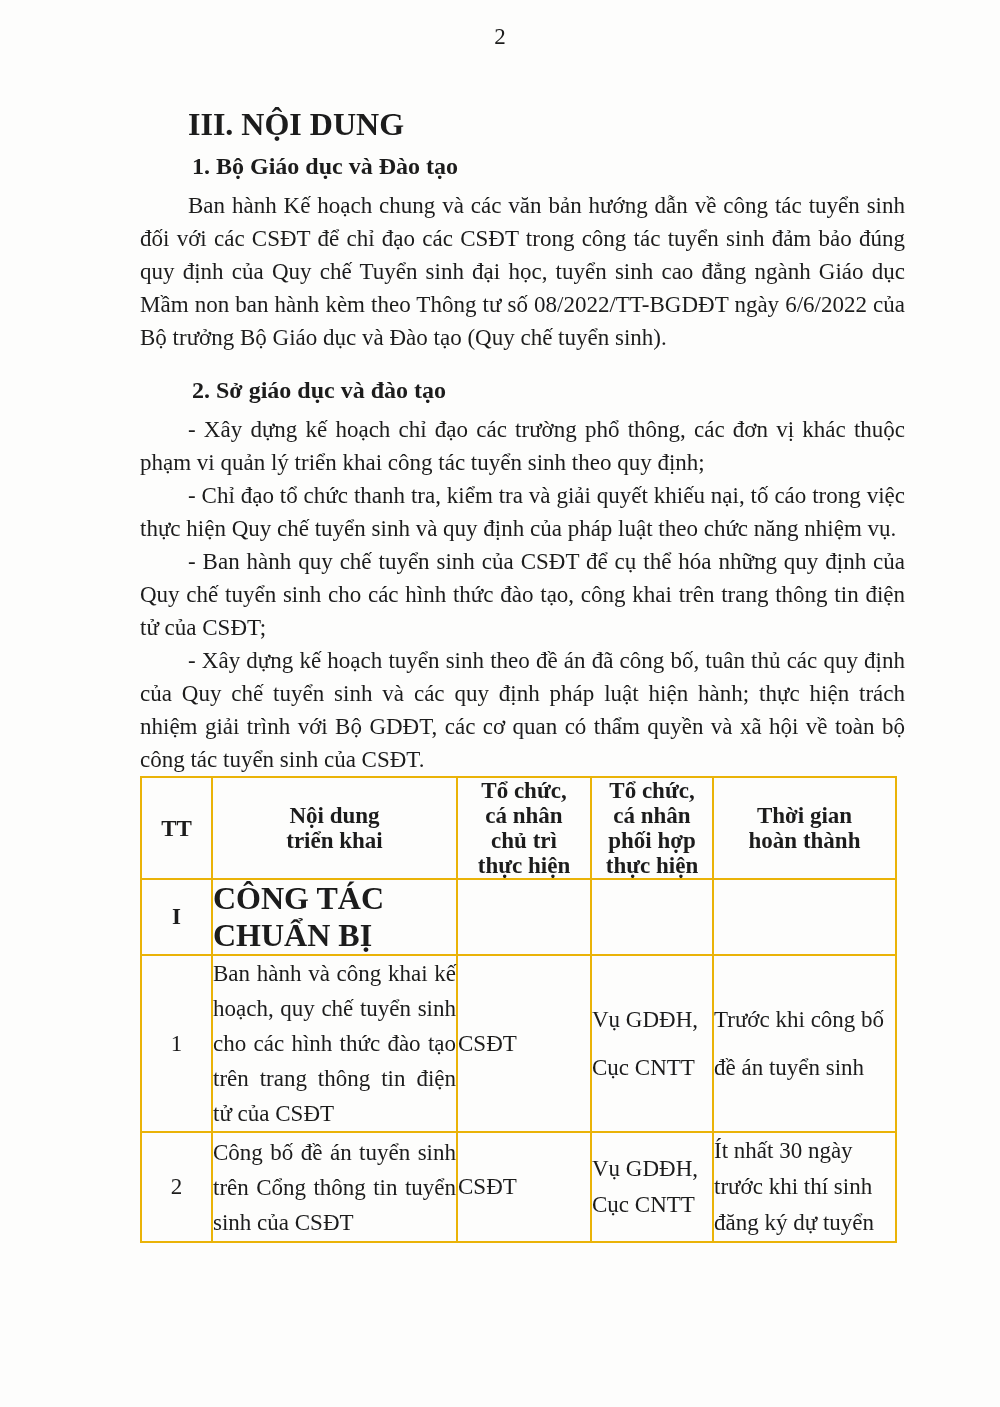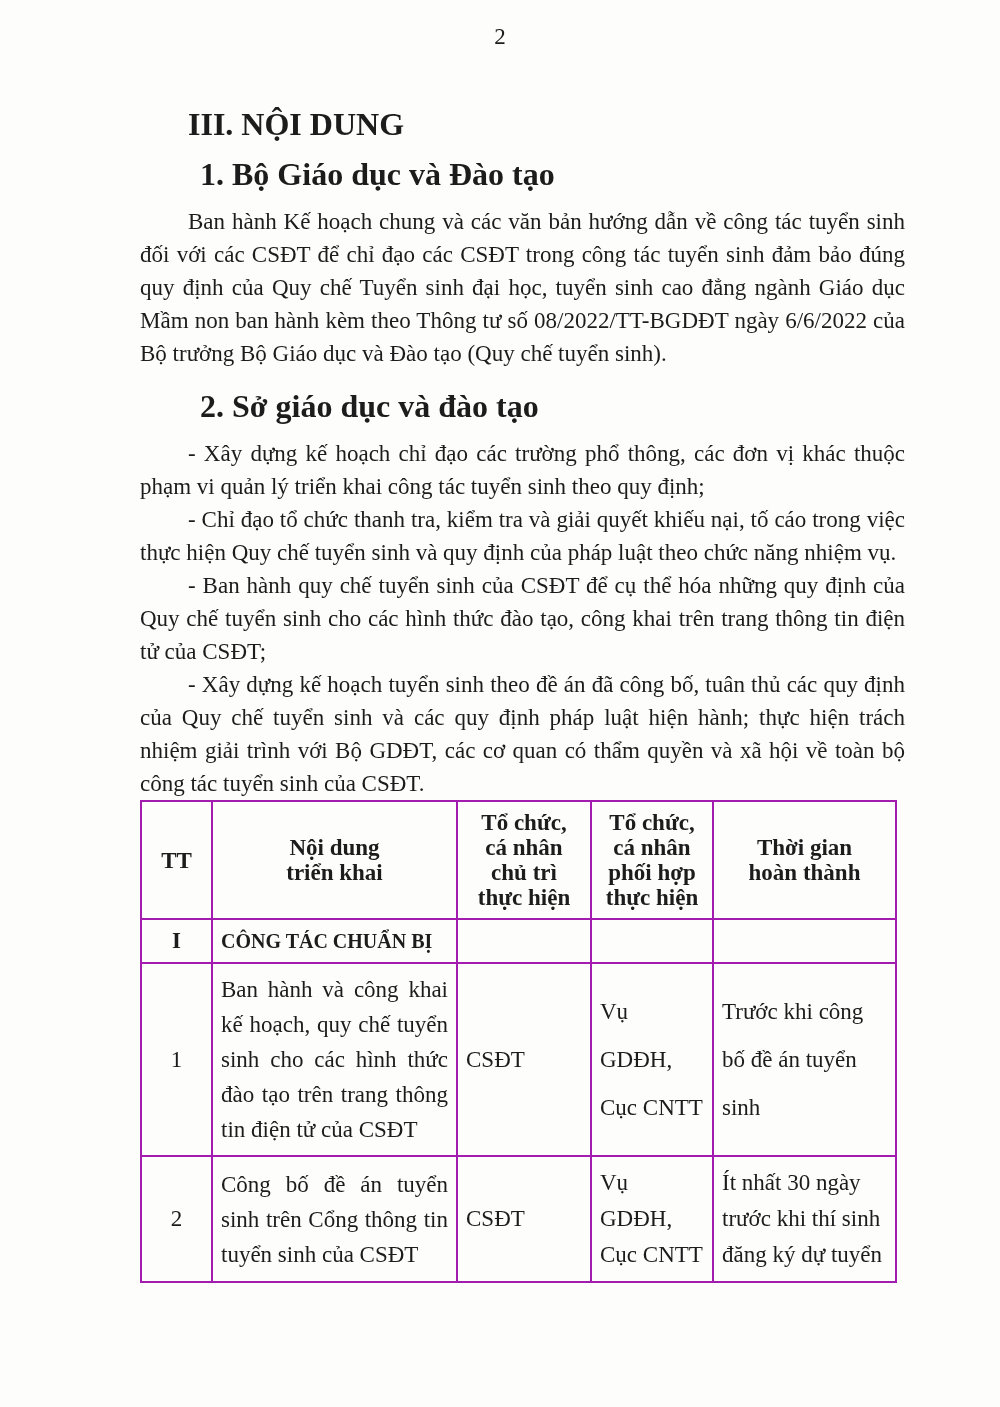--- a/index.html
+++ b/index.html
@@ -4,36 +4,36 @@
 <style>
   html,body{margin:0;padding:0;background:#e8e8e8;}
   .page{
     width:1000px;height:1407px;margin:0 auto;background:#fdfdfc;
     color:#1c1c1c;font-family:"Liberation Serif","DejaVu Serif",serif;
     position:relative;overflow:hidden;box-sizing:border-box;
   }
   .page-number{padding-top:20px;text-align:center;font-size:23px;line-height:33px;}
   .content{position:absolute;left:140px;top:53px;width:765px;}
   .h-main{font-size:32px;font-weight:bold;margin:52px 0 0 0;padding-left:48px;line-height:38px;}
-  .h-sec{font-size:32px;font-weight:bold;margin:12px;padding-left:48px;line-height:38px;}
+  .h-sec{font-size:24px;font-weight:bold;margin:4px;padding-left:48px;line-height:38px;}
   .mt17{margin-top:17px;}
   .mt9{margin-top:9px;}
   .mt3{margin-top:3px;line-height:30px;}
   p.para{margin:0;font-size:23px;line-height:33px;text-align:justify;text-indent:48px;}
   table.plan{
     border-collapse:collapse;table-layout:fixed;width:755px;margin-top:0;
     font-size:23px;
   }
   table.plan th,table.plan td{
-    border:2px solid #a21caf;padding:8px;vertical-align:middle;box-sizing:border-box;
+    border:2px solid #eab308;padding:0;vertical-align:middle;box-sizing:border-box;
   }
   th.hdr{font-weight:bold;text-align:center;line-height:25px;white-space:pre-line;}
   td.tt{text-align:center;}
   td.tt-bold{text-align:center;font-weight:bold;}
-  td.section-label{font-weight:bold;font-size:20px;padding:0 8px;text-align:left;}
+  td.section-label{font-weight:bold;font-size:32px;padding:0 8px;text-align:left;}
   td.noidung{padding:2px 9px;text-align:justify;line-height:35px;}
   td.cell-center{text-align:left;padding:0 6px;}
   .lh48{line-height:48px;}
   .lh36{line-height:36px;}
   tr.hdr-row{height:100px;}
   tr.sec-row{height:35px;}
   tr.row1{height:172px;}
   tr.row2{height:104px;}
 </style>
 </head>

